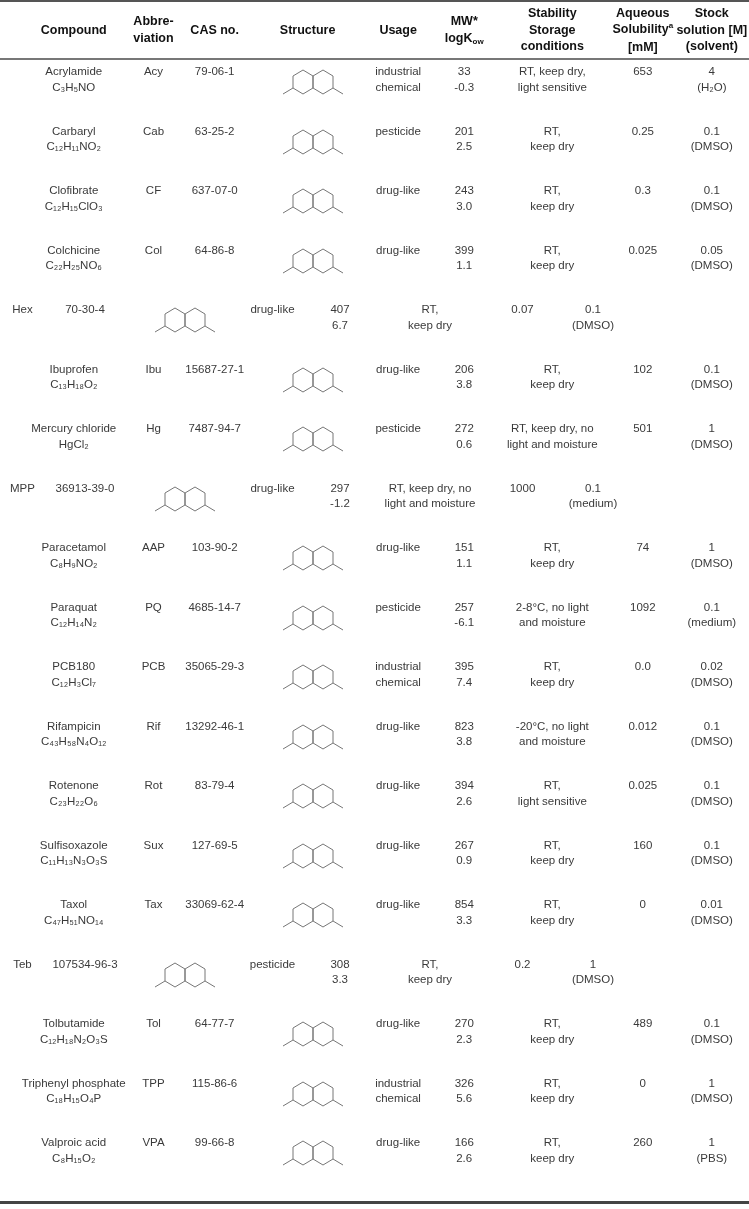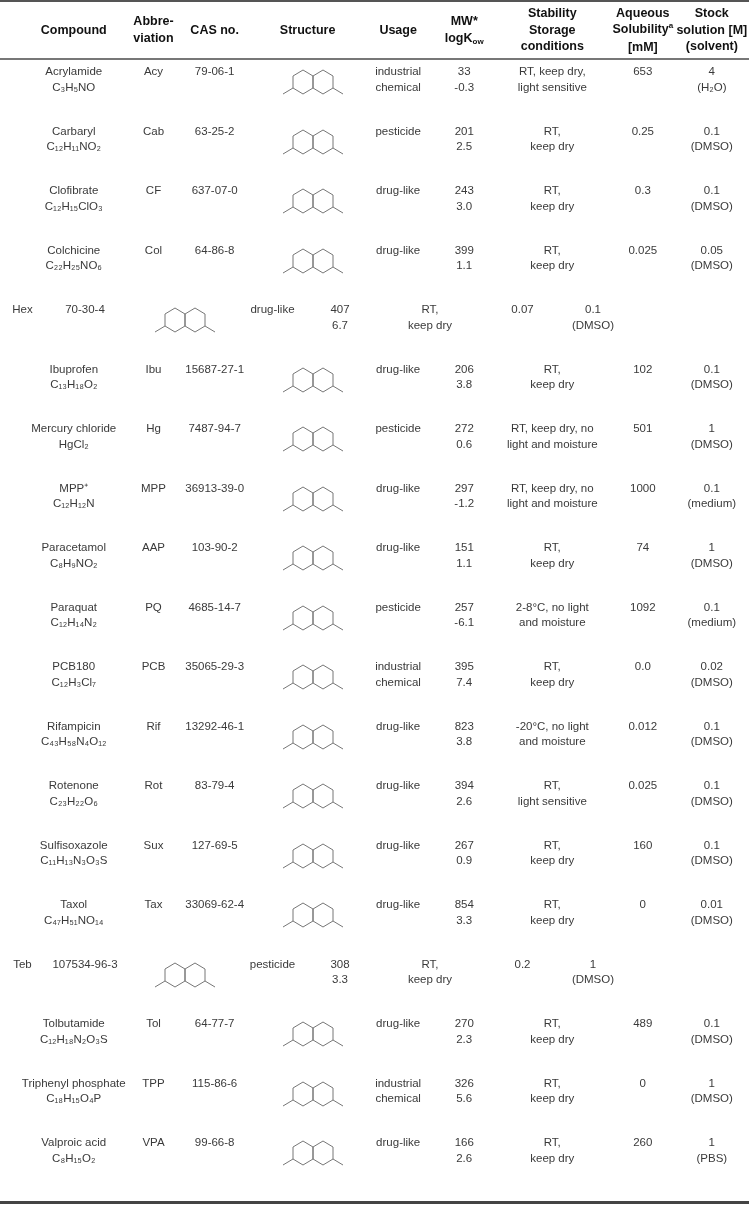--- a/index.html
+++ b/index.html
@@ -165,21 +165,20 @@
       </svg>
     </div>
     <div class="c c5"><span>pesticide</span><br><span></span></div>
     <div class="c c6"><span>272</span><br><span>0.6</span></div>
     <div class="c c7"><span>RT,  keep dry, no</span><br><span>light and moisture</span></div>
     <div class="c c8">501</div>
     <div class="c c9"><span>1</span><br><span>(DMSO)</span></div>
   </div>
 
   <div class="row">
-    <div class="c c1"><span>MPP⁺</span><br><span>C₁₂H₁₂N</span></div>
     <div class="c c2">MPP</div>
     <div class="c c3">36913-39-0</div>
     <div class="c c4 struct">
       <svg width="90" height="48" viewBox="0 0 90 48">
         <polygon points="30,12 40,6 50,12 50,24 40,30 30,24"></polygon>
         <polygon points="50,12 60,6 70,12 70,24 60,30 50,24"></polygon>
         <line x1="20" y1="30" x2="30" y2="24"></line>
         <line x1="70" y1="24" x2="80" y2="30"></line>
       </svg>
     </div>

